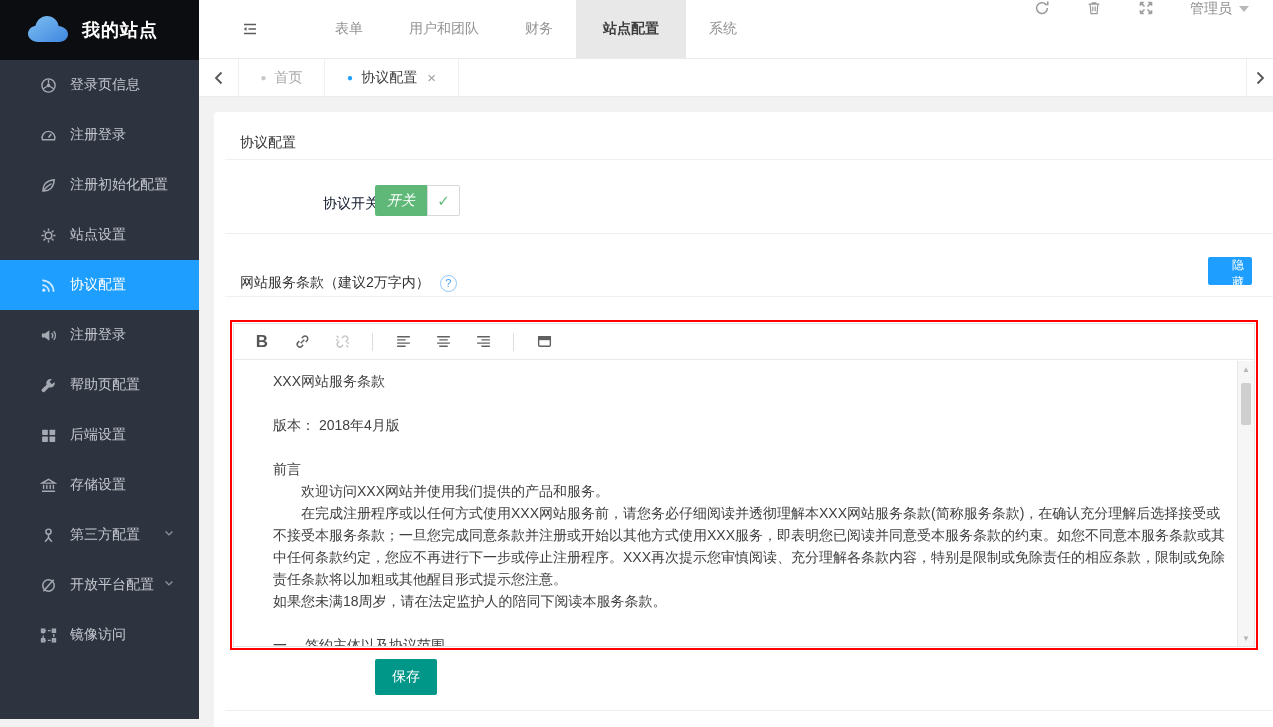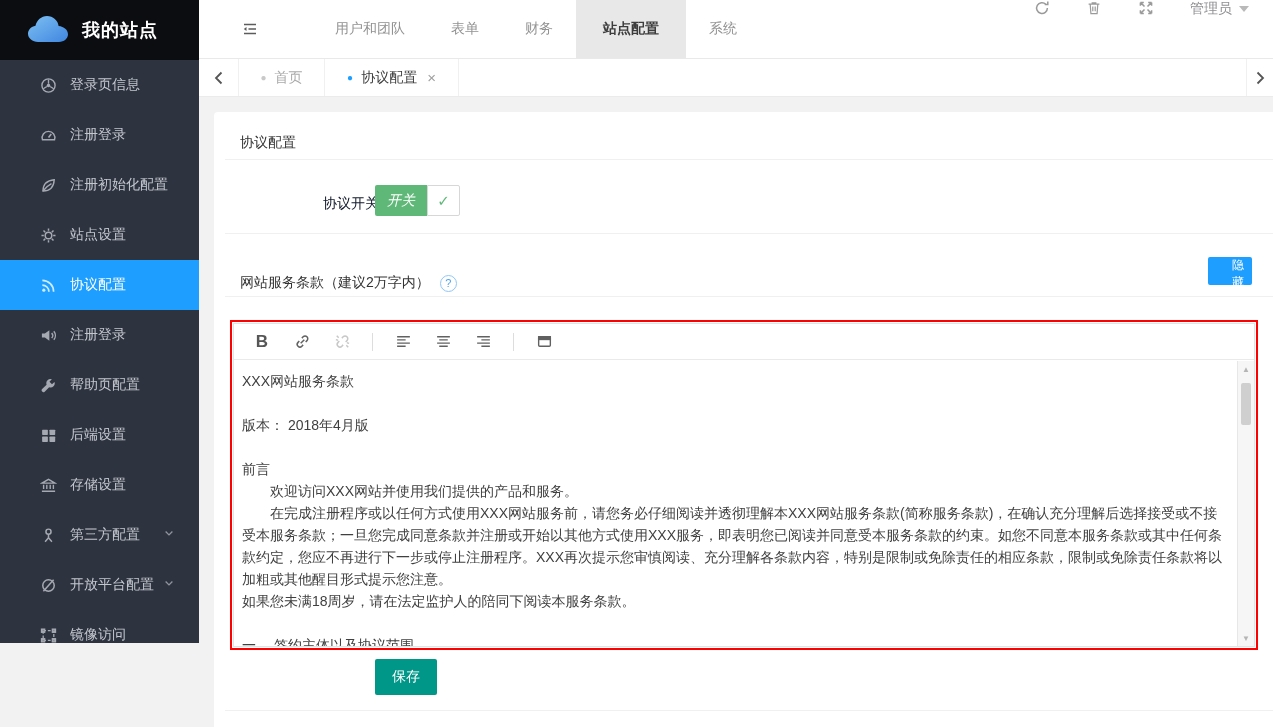--- a/index.html
+++ b/index.html
@@ -1,21 +1,21 @@
 <!DOCTYPE html>
 <html><head>
 <meta charset="utf-8">
 <style>
   * { margin:0; padding:0; box-sizing:border-box; }
   html,body { width:1273px; height:727px; overflow:hidden; }
   body { font-family:"Liberation Sans","DejaVu Sans",sans-serif; font-size:14px; color:#333; background:#f2f2f2; }
   .stage { position:relative; width:1273px; height:727px; }
 
   
-  .sidebar { position:absolute; left:0; top:0; width:199px; height:643px; background:#2e3340; z-index:5; }
+  .sidebar { position:absolute; left:0; top:0; width:199px; height:719px; background:#2e3340; z-index:5; }
   .logo { height:60px; background:#0c0d11; display:flex; align-items:center; padding-left:26px; }
   .logo-cloud { width:44px; height:32px; margin-right:12px; }
   .logo-title { color:#fff; font-size:18px; font-weight:bold; letter-spacing:1px; }
   .s-item { height:50px; display:flex; align-items:center; padding-left:40px; color:#c3c7ce; cursor:pointer; position:relative;font-family:Liberation Serif, serif; }
   .s-item.active { background:#1E9FFF; color:#fff; }
   .s-icon { width:17px; height:17px; margin-right:13px; display:inline-flex; opacity:.8; }
   .s-icon svg { width:17px; height:17px; }
   .s-chev { position:absolute; right:24px; opacity:.65; }
   .s-chev svg { width:12px; height:12px; }
 
@@ -59,21 +59,21 @@
   
   .red-box { position:absolute; left:16px; top:208px; width:1028px; height:330px; border:2px solid #FF0000; background:#fff; }
   .editor { position:absolute; inset:1px; border:1px solid #e3e3e3; }
   .ed-toolbar { height:36px; border-bottom:1px solid #eaeaea; display:flex; align-items:center; padding-left:8px; color:#616161; }
   .tb-btn { width:40px; height:26px; display:flex; align-items:center; justify-content:center; cursor:pointer; }
   .tb-btn svg { width:17px; height:17px; }
   .tb-bold { font-weight:bold; font-size:17px; color:#565656; }
   .tb-dim { opacity:.35; }
   .tb-sep { width:1px; height:18px; background:#ddd; margin:0 10px; }
   .ed-body { position:absolute; left:0; top:37px; right:17px; bottom:0; overflow:hidden; padding:9px 6px 0 8px; color:#404040; cursor:text; }
-  .ed-line { min-height:22px; line-height:22px; white-space:pre-wrap; }
+  .ed-line { min-height:22px; line-height:22px; white-space:pre-wrap;margin-left:31px; }
   .ed-scroll { position:absolute; right:0; top:37px; bottom:0; width:17px; background:#f6f6f6; border-left:1px solid #e7e7e7; display:flex; flex-direction:column; align-items:center; }
   .sc-arrow { height:16px; display:flex; align-items:center; justify-content:center; color:#b5b5b5; font-size:8px; cursor:pointer; width:100%; }
   .sc-arrow.down { margin-top:auto; }
   .sc-thumb { position:absolute; top:22px; left:3px; width:10px; height:42px; background:#cfcfcf; border-radius:2px; cursor:pointer; }
 </style>
 </head>
 <body>
 
 <div class="stage">
 
@@ -216,24 +216,24 @@
     </div>
   </div>
 
   <div class="topnav">
     <svg class="burger" viewBox="0 0 16 16" fill="none" stroke="currentColor" stroke-width="1.5">
         <path d="M2 3.5h12M6.5 8H14M2 12.5h12"></path>
         <path d="M4.5 6v4L1.8 8z" fill="currentColor" stroke="none"></path>
       </svg>
     <div class="nav-menu">
       <div class="nav-item">
+          <span>表单</span>
+        </div>
+      <div class="nav-item">
           <span>用户和团队</span>
-        </div>
-      <div class="nav-item">
-          <span>表单</span>
         </div>
       <div class="nav-item">
           <span>财务</span>
         </div>
       <div class="nav-item active">
           <span>站点配置</span>
         </div>
       <div class="nav-item">
           <span>系统</span>
         </div>

